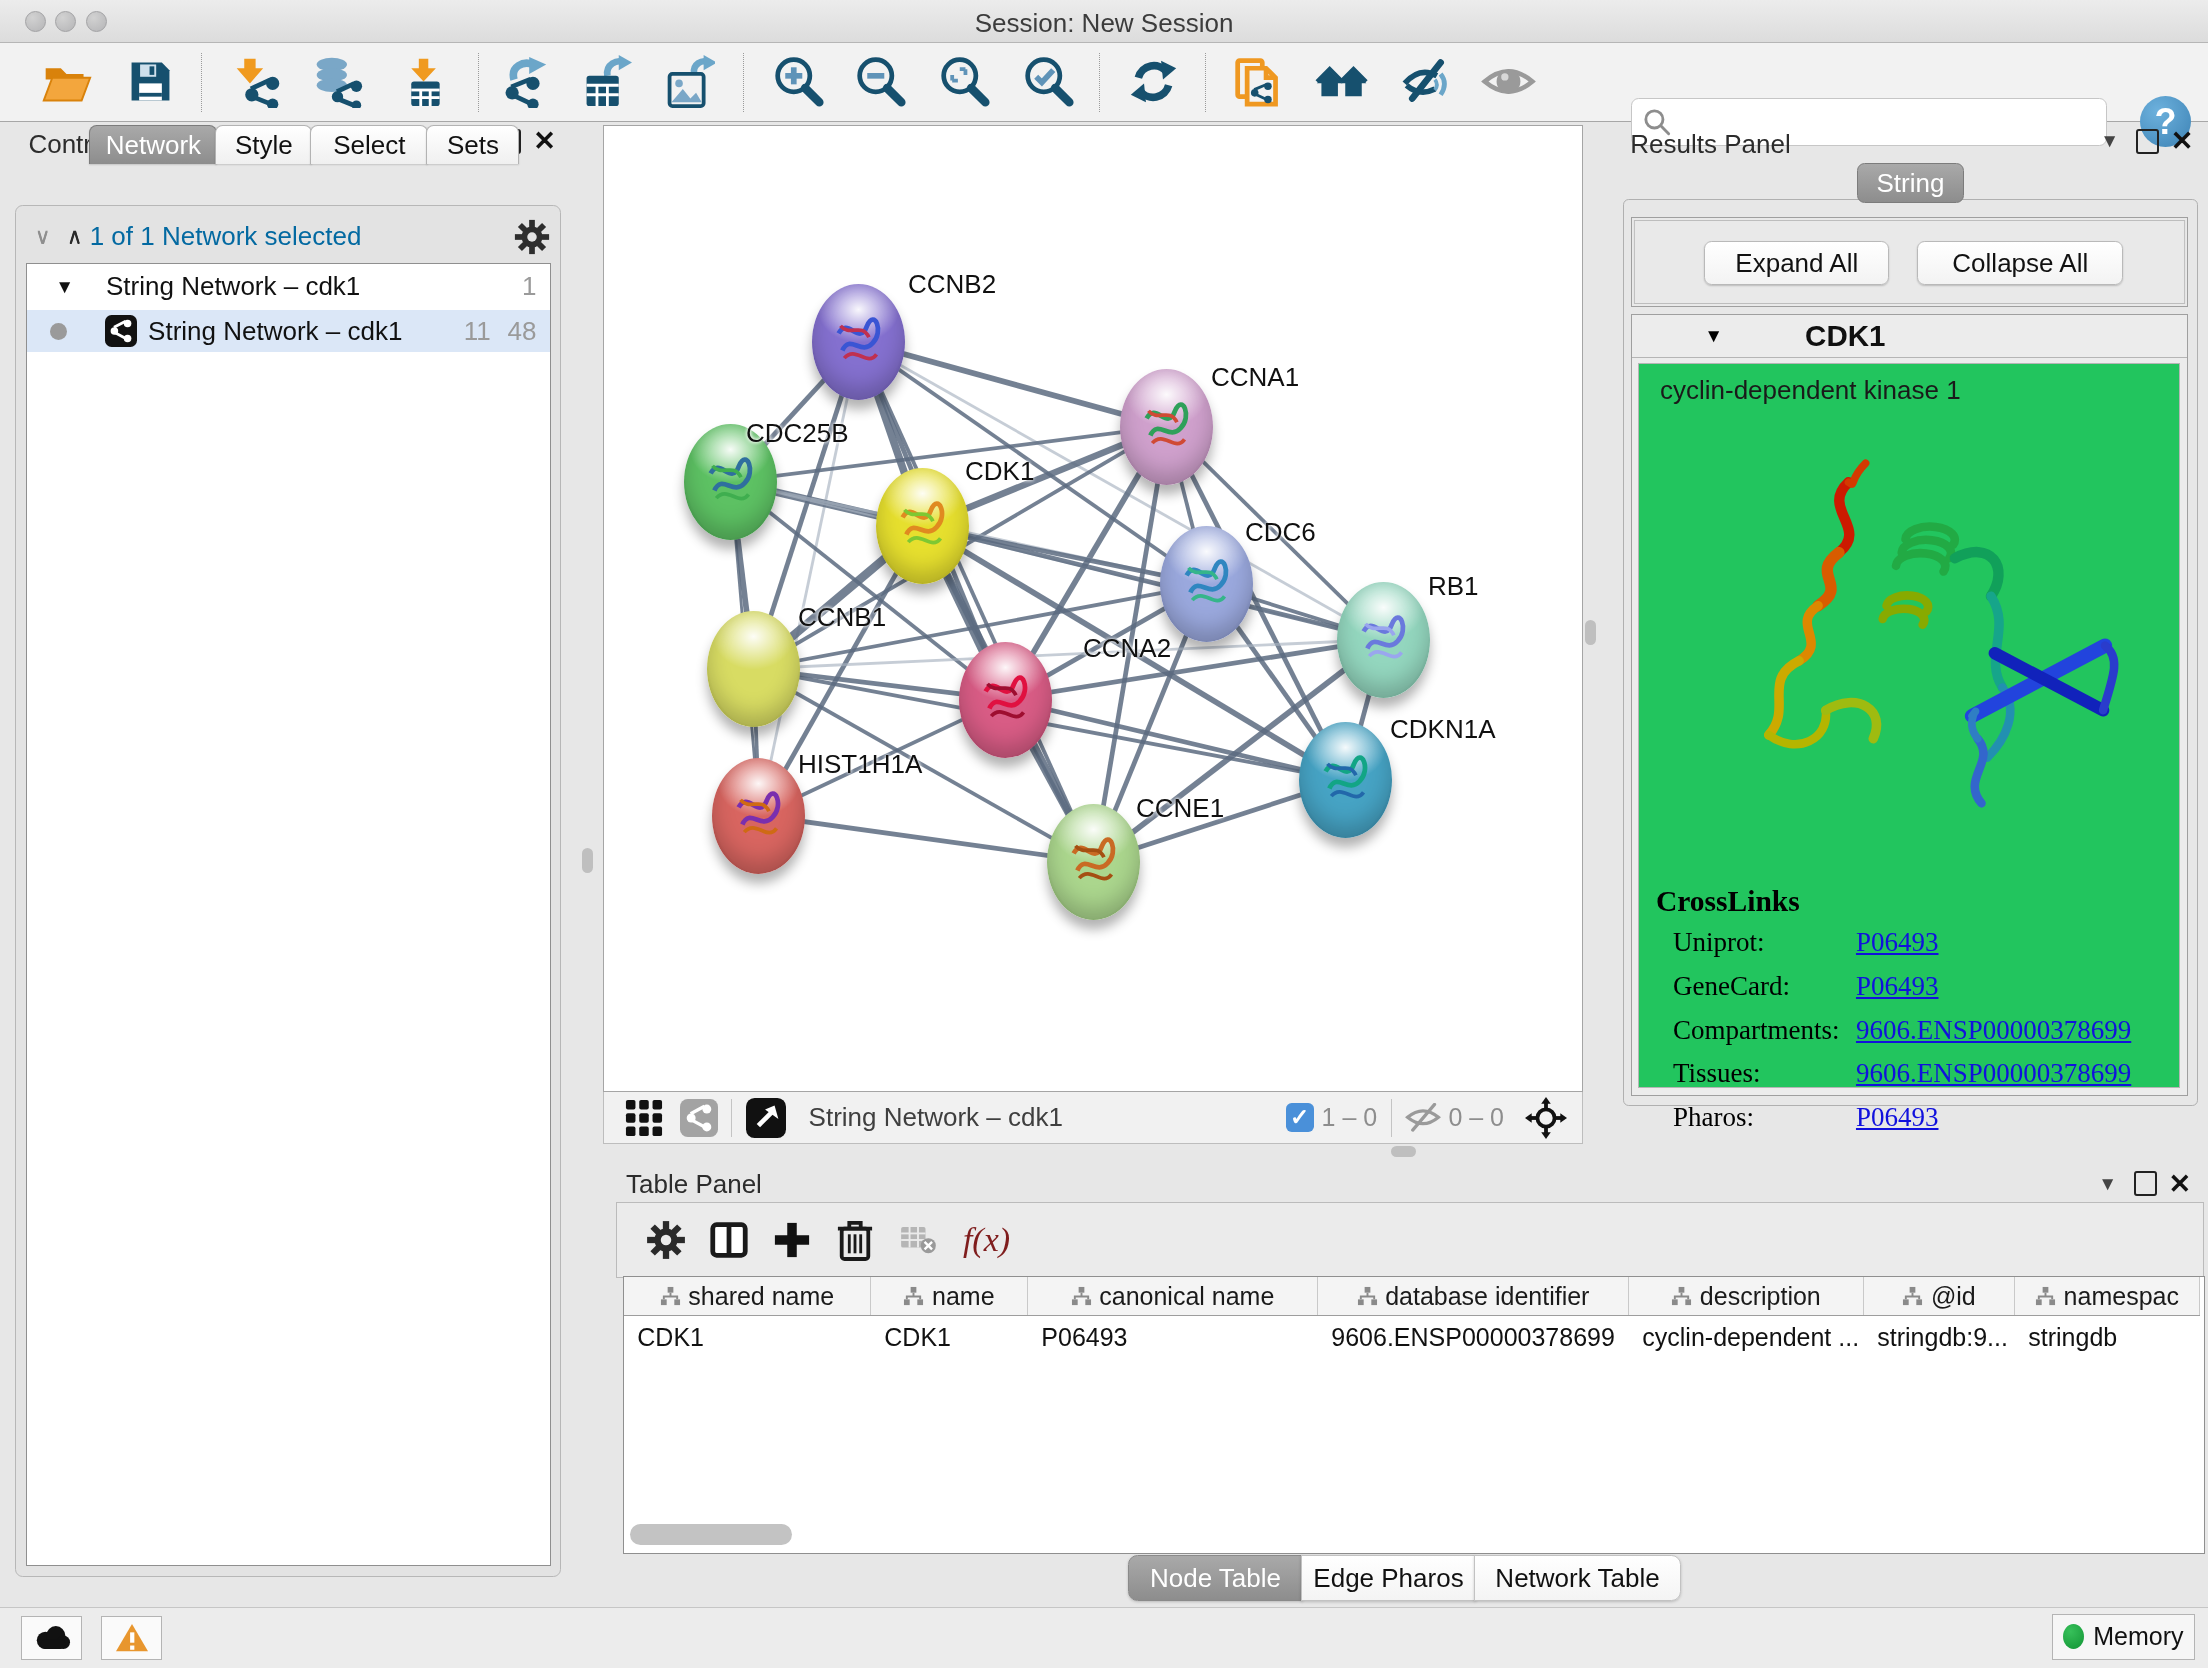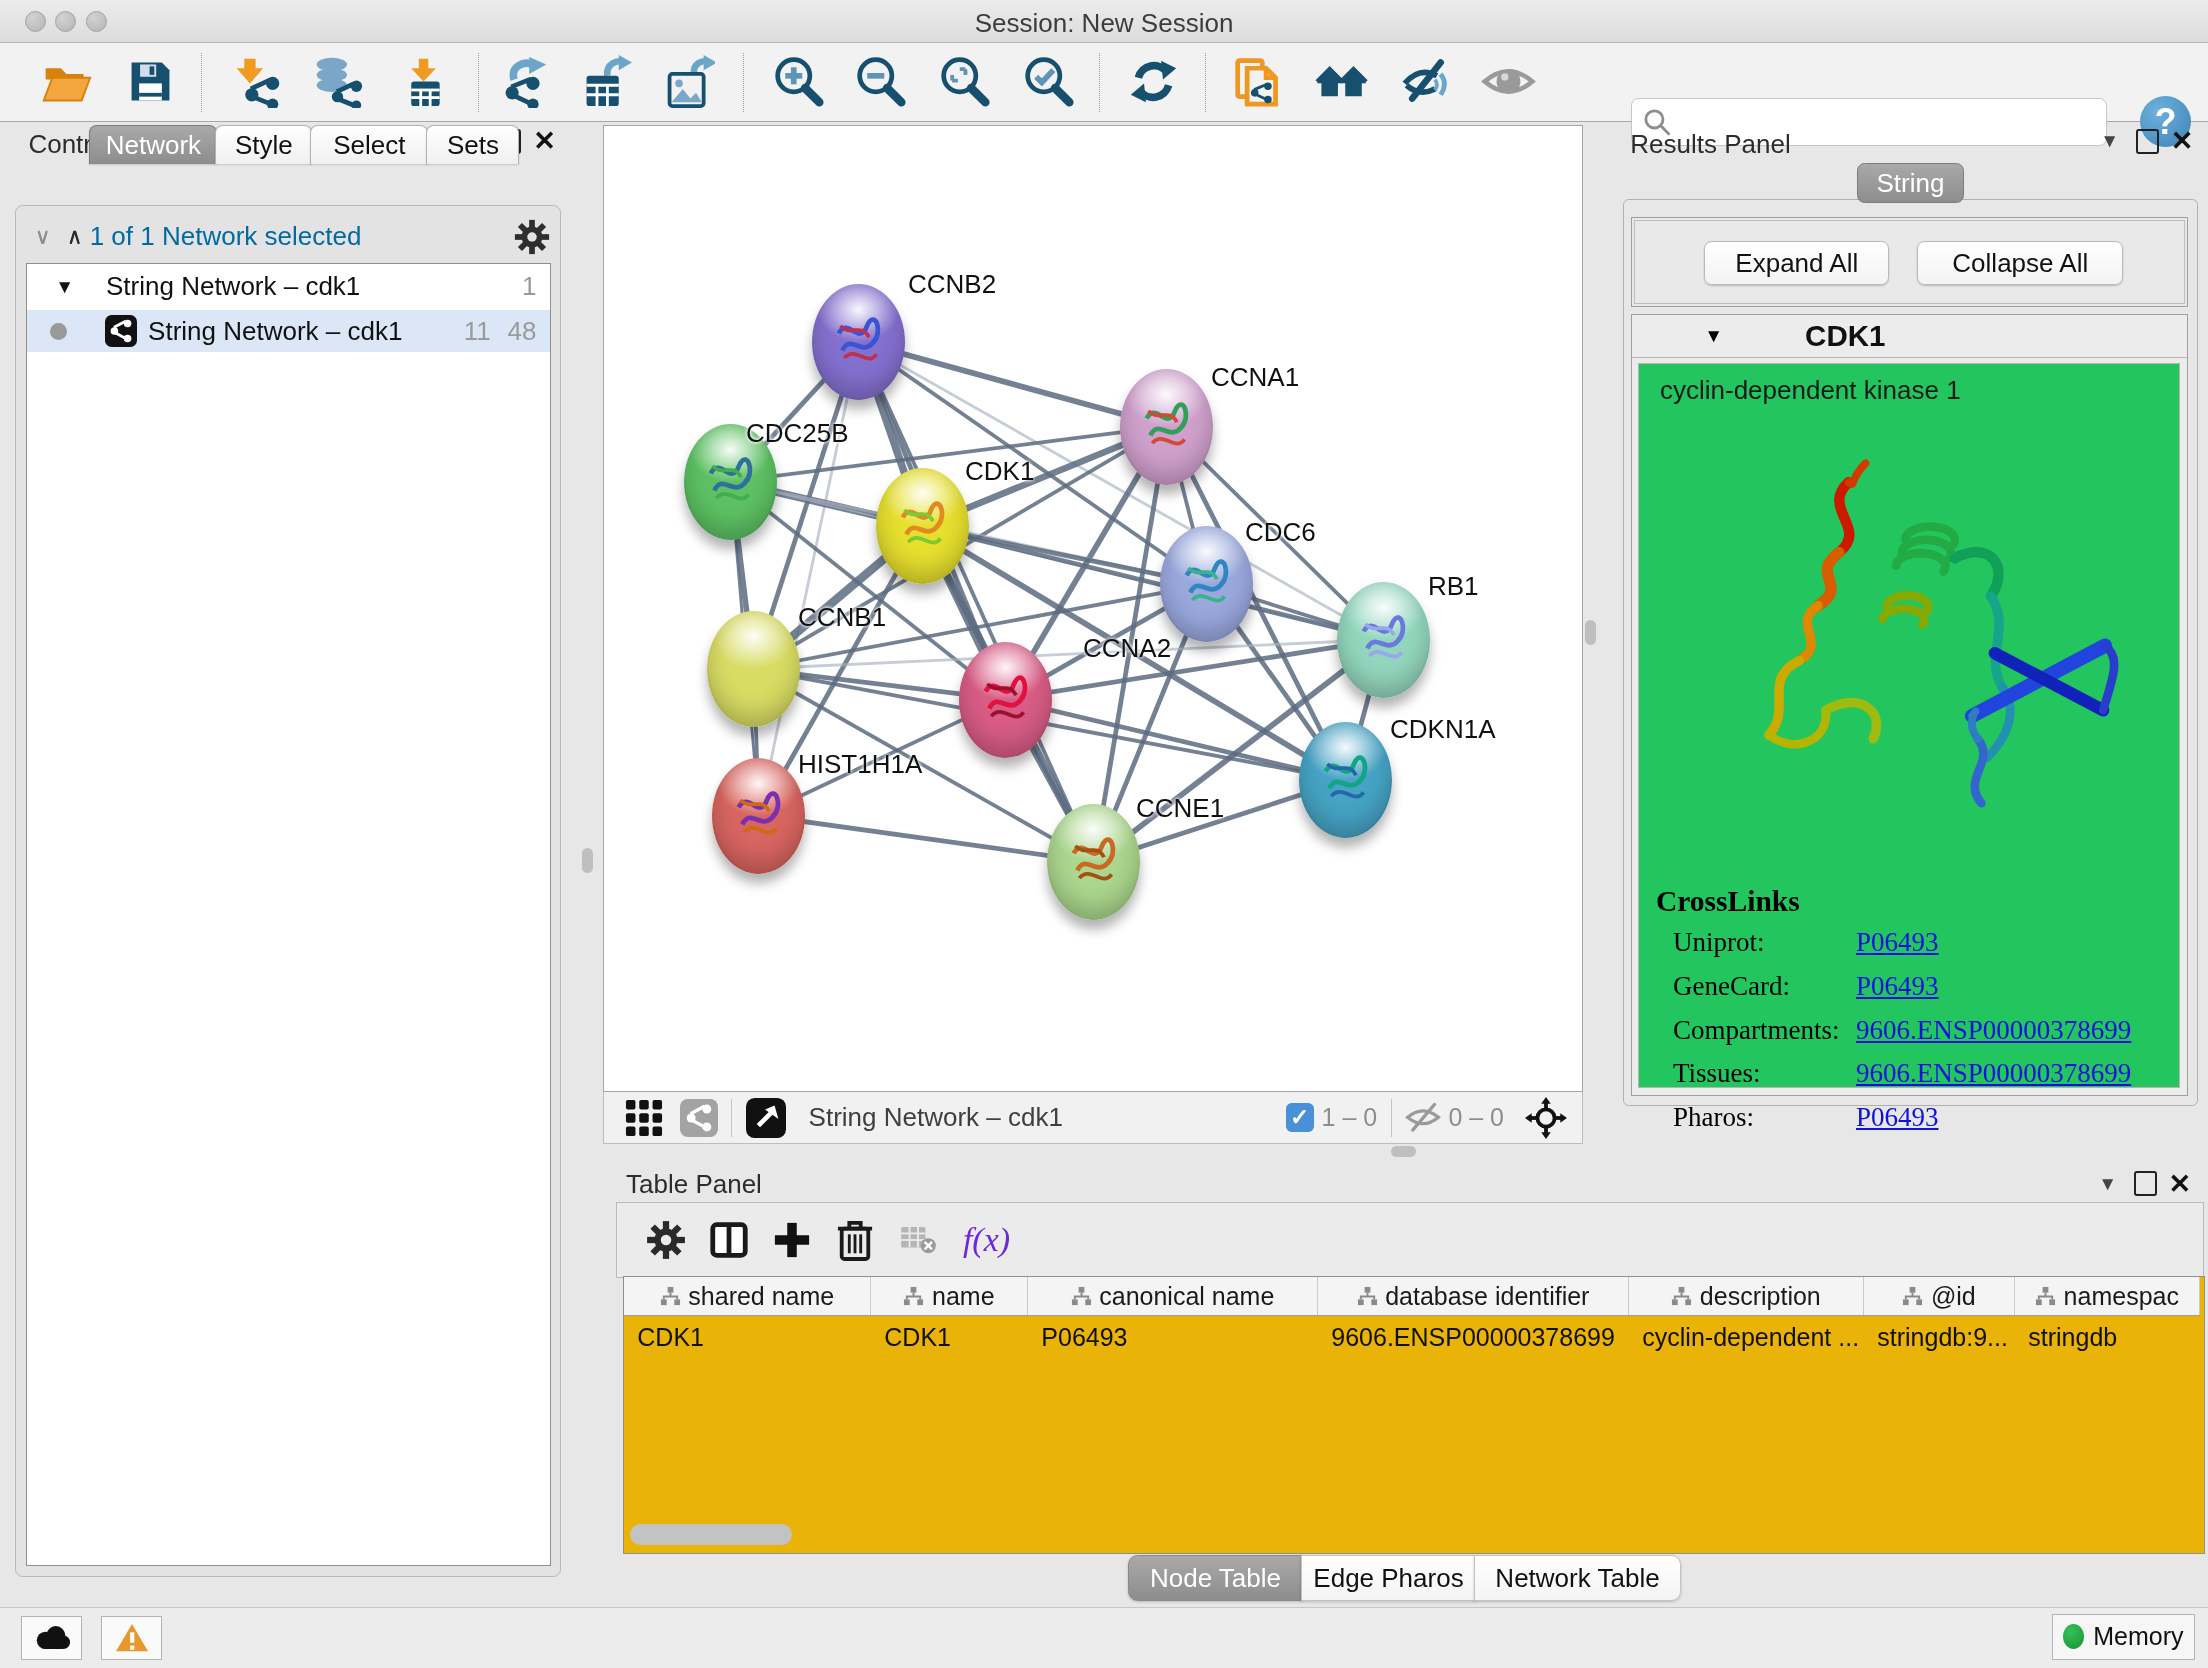--- a/index.html
+++ b/index.html
@@ -53,35 +53,35 @@
   .gene-name{font-size:29.5px;font-weight:bold;color:#101010;}
   .gene-desc{font-size:26px;color:#1a1a1a;}
   .xl-title{font-family:"Liberation Serif",serif;font-size:29.5px;font-weight:bold;color:#000;}
   .xl-row{font-family:"Liberation Serif",serif;font-size:27px;color:#000;position:absolute;left:34px;width:495px;display:flex;}
   .xl-label{width:183px;}
   .xl-link{color:#1111dd;text-decoration:underline;}
   
   #table-panel{position:absolute;left:603px;top:1158px;width:1605px;height:447px;}
   .tp-toolbar{position:absolute;left:13.3px;top:44px;width:1586px;height:74px;background:#ebebeb;border:1px solid #bbb;display:flex;align-items:center;}
   .tp-icon{width:63px;height:57px;display:flex;align-items:center;justify-content:center;}
-  .tbl-box{position:absolute;left:20px;top:118px;width:1580px;height:276px;background:#eab308;border:1.9px solid #8f8f8f;overflow:hidden;}
+  .tbl-box{position:absolute;left:20px;top:118px;width:1580px;height:276px;background:#ffffff;border:1.9px solid #8f8f8f;overflow:hidden;}
   .tbl-hdr{position:absolute;left:0;top:0;height:38px;background:#f4f4f4;border-bottom:1.9px solid #9d9d9d;display:flex;}
   .th{display:flex;align-items:center;justify-content:center;font-size:25px;color:#1a1a1a;border-right:1px solid #c9c9c9;gap:7.6px;box-sizing:border-box;}
   .td{font-size:25px;color:#111;padding-left:13.3px;display:flex;align-items:center;box-sizing:border-box;}
   .tbl-row{position:absolute;left:0;top:40px;height:40px;display:flex;width:100%;}
   .hscroll{position:absolute;left:5.7px;bottom:7.6px;width:162px;height:21px;border-radius:10.5px;background:#c3c3c3;}
   .seg{position:absolute;top:397px;height:44px;border:1px solid #c2c2c2;background:linear-gradient(#ffffff,#f4f4f4);font-size:26px;color:#111;display:flex;align-items:center;justify-content:center;box-shadow:0 1px 2.9px rgba(0,0,0,.2);}
   .seg.active{background:linear-gradient(#a9a9a9,#8d8d8d);color:#fff;border-color:#8a8a8a;}
   
   #status-bar{position:absolute;left:0;top:1607px;width:2208px;height:61px;background:#ececec;border-top:1.9px solid #c6c6c6;}
   .sb-btn{position:absolute;top:7.6px;width:59px;height:42px;background:#fafafa;border:1.9px solid #b4b4b4;display:flex;align-items:center;justify-content:center;}
   #memory-btn{position:absolute;right:13.3px;top:5.7px;width:141px;height:44px;background:#f6f6f6;border:1.9px solid #b4b4b4;display:flex;align-items:center;justify-content:center;gap:9.5px;font-size:25px;color:#111;}
   .mem-dot{width:21px;height:25px;border-radius:50%;background:radial-gradient(circle at 35% 30%,#37c05a,#119434);}
   .splitter-dot{position:absolute;width:11.4px;height:25px;border-radius:5.7px;background:#bfbfbf;}
-  .fx{font-family:"Liberation Serif",serif;font-style:italic;font-size:34px;color:#6d28d9;}
+  .fx{font-family:"Liberation Serif",serif;font-style:italic;font-size:34px;color:#7f1d1d;}
 </style>
 </head>
 <body>
 
 <div id="app">
 
   <div class="titlebar">
     <div class="tl" style="left:25px"></div>
     <div class="tl" style="left:55px"></div>
     <div class="tl" style="left:86px"></div>

